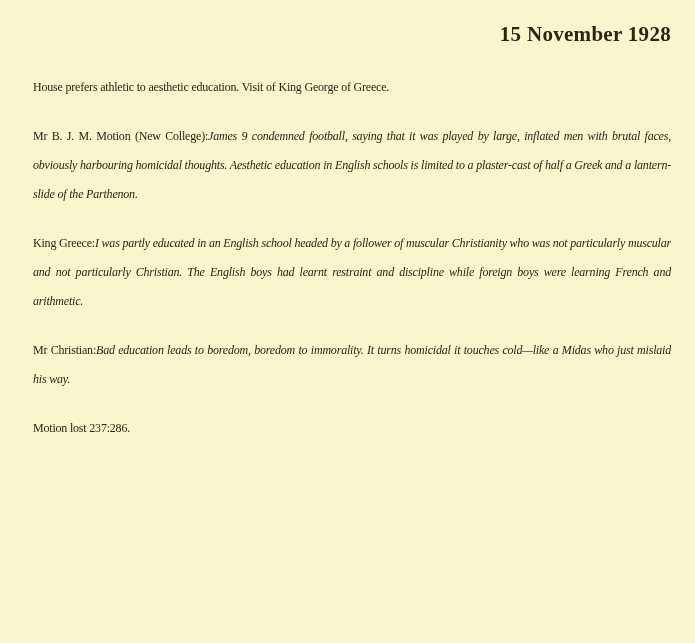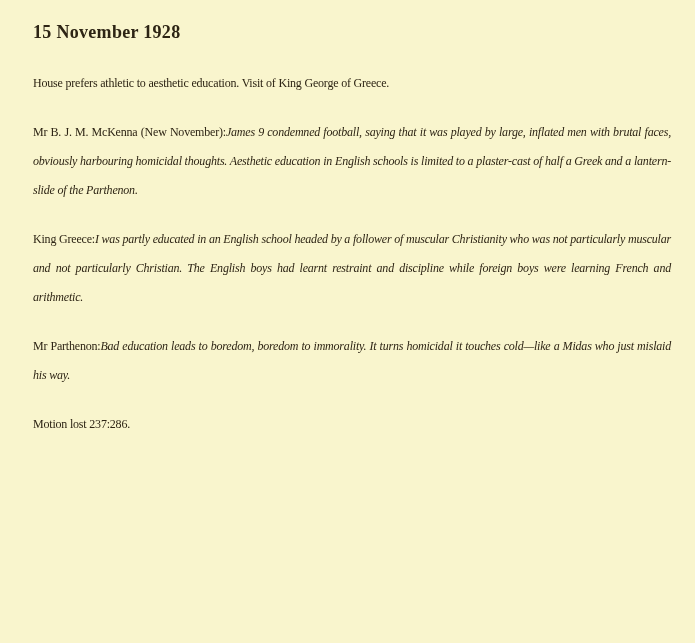--- a/index.html
+++ b/index.html
@@ -15,22 +15,22 @@
     font-family: "Liberation Serif", serif;
   }
   .page {
     box-sizing: border-box;
     width: 695px;
     height: 643px;
     padding: 16px 24px 0 33px;
   }
   .page-title {
     margin: 6px 0 26px 0;
-    text-align: left;
-    font-size: 18px;
+    text-align: right;
+    font-size: 21px;
     font-weight: bold;
     letter-spacing: 0.3px;
   }
   .minutes-body p {
     margin: 0 0 20px 0;
     font-size: 12px;
     line-height: 29px;
     letter-spacing: -0.2px;
     text-align: justify;
   }
@@ -45,18 +45,18 @@
     font-style: italic;
   }
 </style>
 </head>
 <body style="--bg: #f9f5cd; --fg: #2d2414;">
 
 <div class="page">
   <h1 class="page-title">15 November 1928</h1>
   <div class="minutes-body">
       <p><span class="seg-roman">House prefers athletic to aesthetic education. Visit of King George of Greece.</span></p>
-      <p><span class="seg-roman">Mr B. J. M. McKenna (New November):</span><span class="seg-italic">James 9 condemned football, saying that it was played by large, inflated men with brutal faces, obviously harbouring homicidal thoughts. Aesthetic education in English schools is limited to a plaster-cast of half a Greek and a lantern-slide of the Parthenon.</span></p>
+      <p><span class="seg-roman">Mr B. J. M. Motion (New College):</span><span class="seg-italic">James 9 condemned football, saying that it was played by large, inflated men with brutal faces, obviously harbouring homicidal thoughts. Aesthetic education in English schools is limited to a plaster-cast of half a Greek and a lantern-slide of the Parthenon.</span></p>
       <p><span class="seg-roman">King Greece:</span><span class="seg-italic">I was partly educated in an English school headed by a follower of muscular Christianity who was not particularly muscular and not particularly Christian. The English boys had learnt restraint and discipline while foreign boys were learning French and arithmetic.</span></p>
-      <p><span class="seg-roman">Mr Parthenon:</span><span class="seg-italic">Bad education leads to boredom, boredom to immorality. It turns homicidal it touches cold—like a Midas who just mislaid his way.</span></p>
+      <p><span class="seg-roman">Mr Christian:</span><span class="seg-italic">Bad education leads to boredom, boredom to immorality. It turns homicidal it touches cold—like a Midas who just mislaid his way.</span></p>
       <p><span class="seg-roman">Motion lost 237:286.</span></p>
     </div>
 </div>
 
 </body></html>

